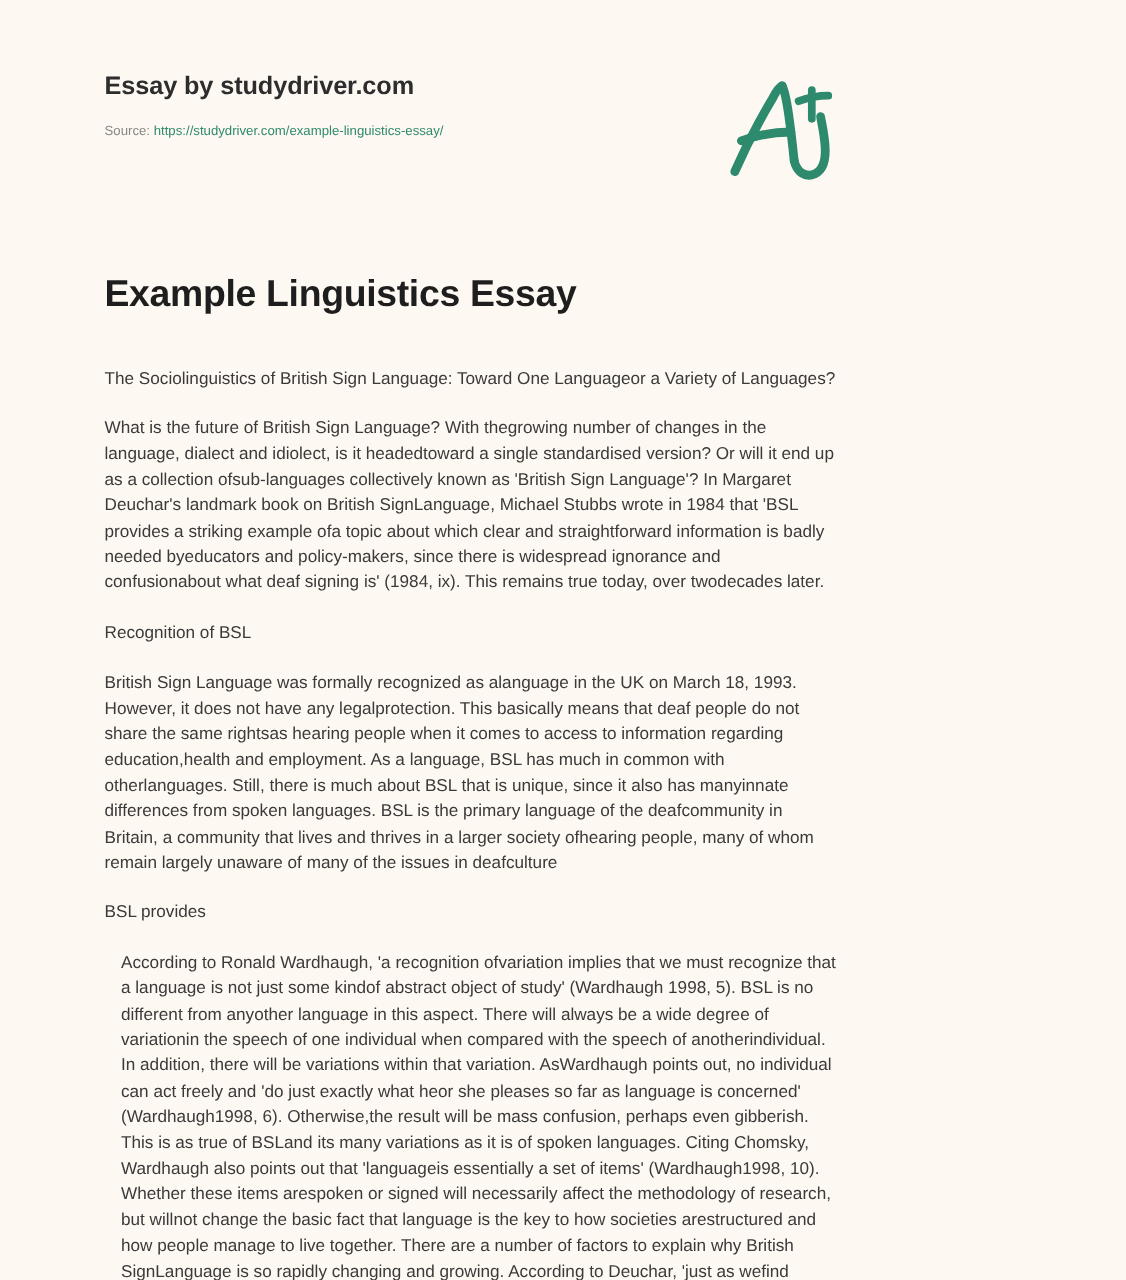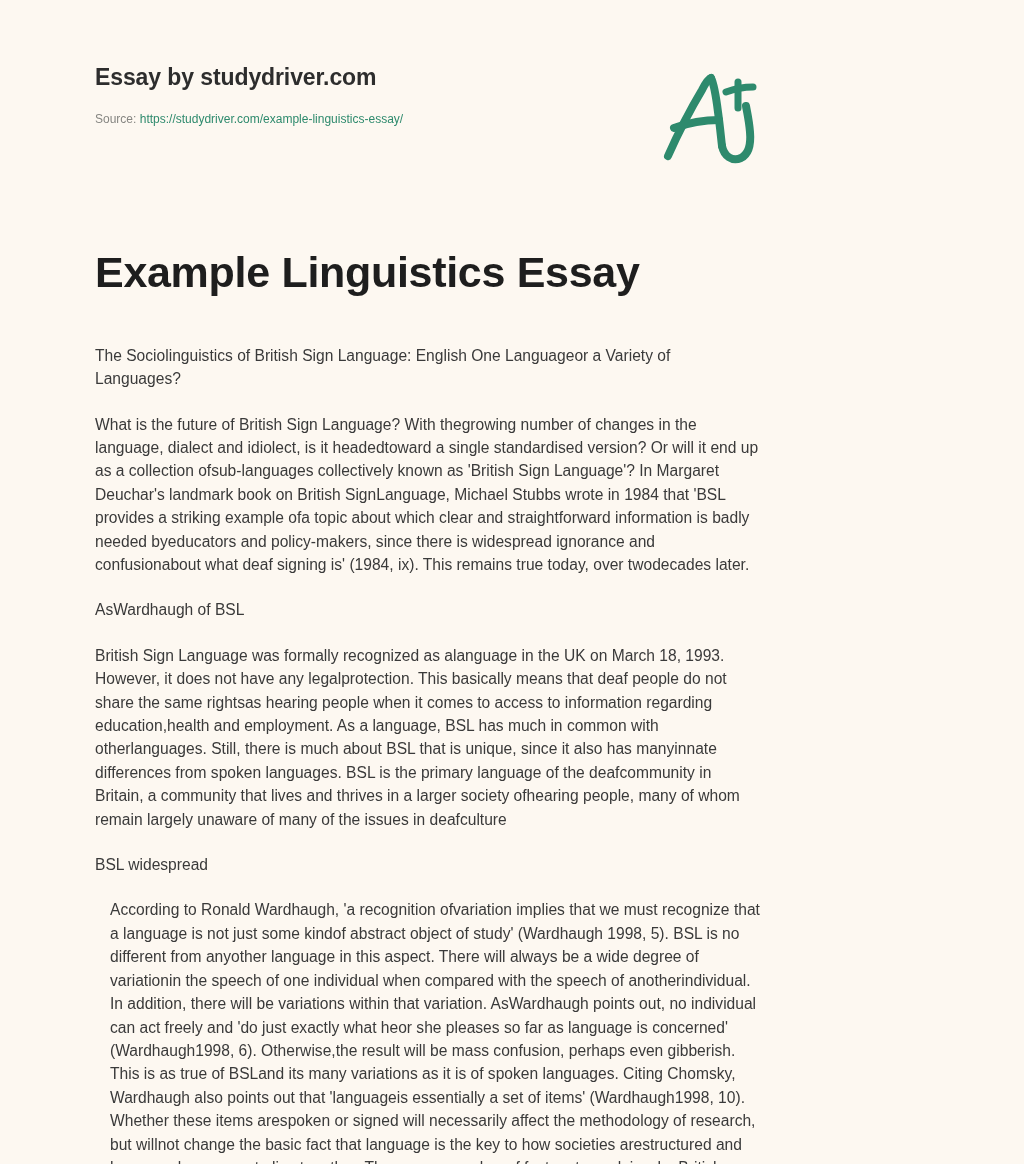--- a/index.html
+++ b/index.html
@@ -57,21 +57,21 @@
     right: 88px;
     width: 104px;
     height: 100px;
   }
   .logo svg { display: block; width: 104px; height: 100px; }
 
   
   .title {
     margin: 0;
     padding: 96px 95px 0 95px;
-    font-size: 43px;
+    font-size: 34px;
     font-weight: bold;
     letter-spacing: -0.3px;
     color: #1e1e1e;
     line-height: 1.25;
   }
 
   
   .article {
     padding: 44px 88px 0 95px;
     box-sizing: border-box;
@@ -120,21 +120,21 @@
 
           <path d="M70 24 C78 21 90 19 97 19" stroke-width="7"></path>
         </g>
       </svg>
     </div>
   </div>
 
   <h1 class="title">Example Linguistics Essay</h1>
 
   <div class="article">
-    <p>The Sociolinguistics of British Sign Language: English One Languageor a Variety of Languages?</p>
+    <p>The Sociolinguistics of British Sign Language: Toward One Languageor a Variety of Languages?</p>
     <p>What is the future of British Sign Language? With thegrowing number of changes in the language, dialect and idiolect, is it headedtoward a single standardised version? Or will it end up as a collection ofsub-languages collectively known as 'British Sign Language'? In Margaret Deuchar's landmark book on British SignLanguage, Michael Stubbs wrote in 1984 that 'BSL provides a striking example ofa topic about which clear and straightforward information is badly needed byeducators and policy-makers, since there is widespread ignorance and confusionabout what deaf signing is' (1984, ix). This remains true today, over twodecades later.</p>
-    <p class="section-head">AsWardhaugh of BSL</p>
+    <p class="section-head">Recognition of BSL</p>
     <p>British Sign Language was formally recognized as alanguage in the UK on March 18, 1993. However, it does not have any legalprotection. This basically means that deaf people do not share the same rightsas hearing people when it comes to access to information regarding education,health and employment. As a language, BSL has much in common with otherlanguages. Still, there is much about BSL that is unique, since it also has manyinnate differences from spoken languages. BSL is the primary language of the deafcommunity in Britain, a community that lives and thrives in a larger society ofhearing people, many of whom remain largely unaware of many of the issues in deafculture</p>
-    <p class="section-head">BSL widespread</p>
+    <p class="section-head">BSL provides</p>
     <p>According to Ronald Wardhaugh, 'a recognition ofvariation implies that we must recognize that a language is not just some kindof abstract object of study' (Wardhaugh 1998, 5). BSL is no different from anyother language in this aspect. There will always be a wide degree of variationin the speech of one individual when compared with the speech of anotherindividual. In addition, there will be variations within that variation. AsWardhaugh points out, no individual can act freely and 'do just exactly what heor she pleases so far as language is concerned' (Wardhaugh1998, 6). Otherwise,the result will be mass confusion, perhaps even gibberish. This is as true of BSLand its many variations as it is of spoken languages. Citing Chomsky, Wardhaugh also points out that 'languageis essentially a set of items' (Wardhaugh1998, 10). Whether these items arespoken or signed will necessarily affect the methodology of research, but willnot change the basic fact that language is the key to how societies arestructured and how people manage to live together. There are a number of factors to explain why British SignLanguage is so rapidly changing and growing. According to Deuchar, 'just as wefind variation in English, we also find it in BSL, at the same kinds of levelsof the language, and linked to the same kind of social factors' (Deuchar 1984, 130).This was reiterated again more recently by Rachel Sutton-Spence and Bencie Woll.They asserted in 2000 that 'just as there are variations</p>
   </div>
 
 </div>
 
 </body></html>

